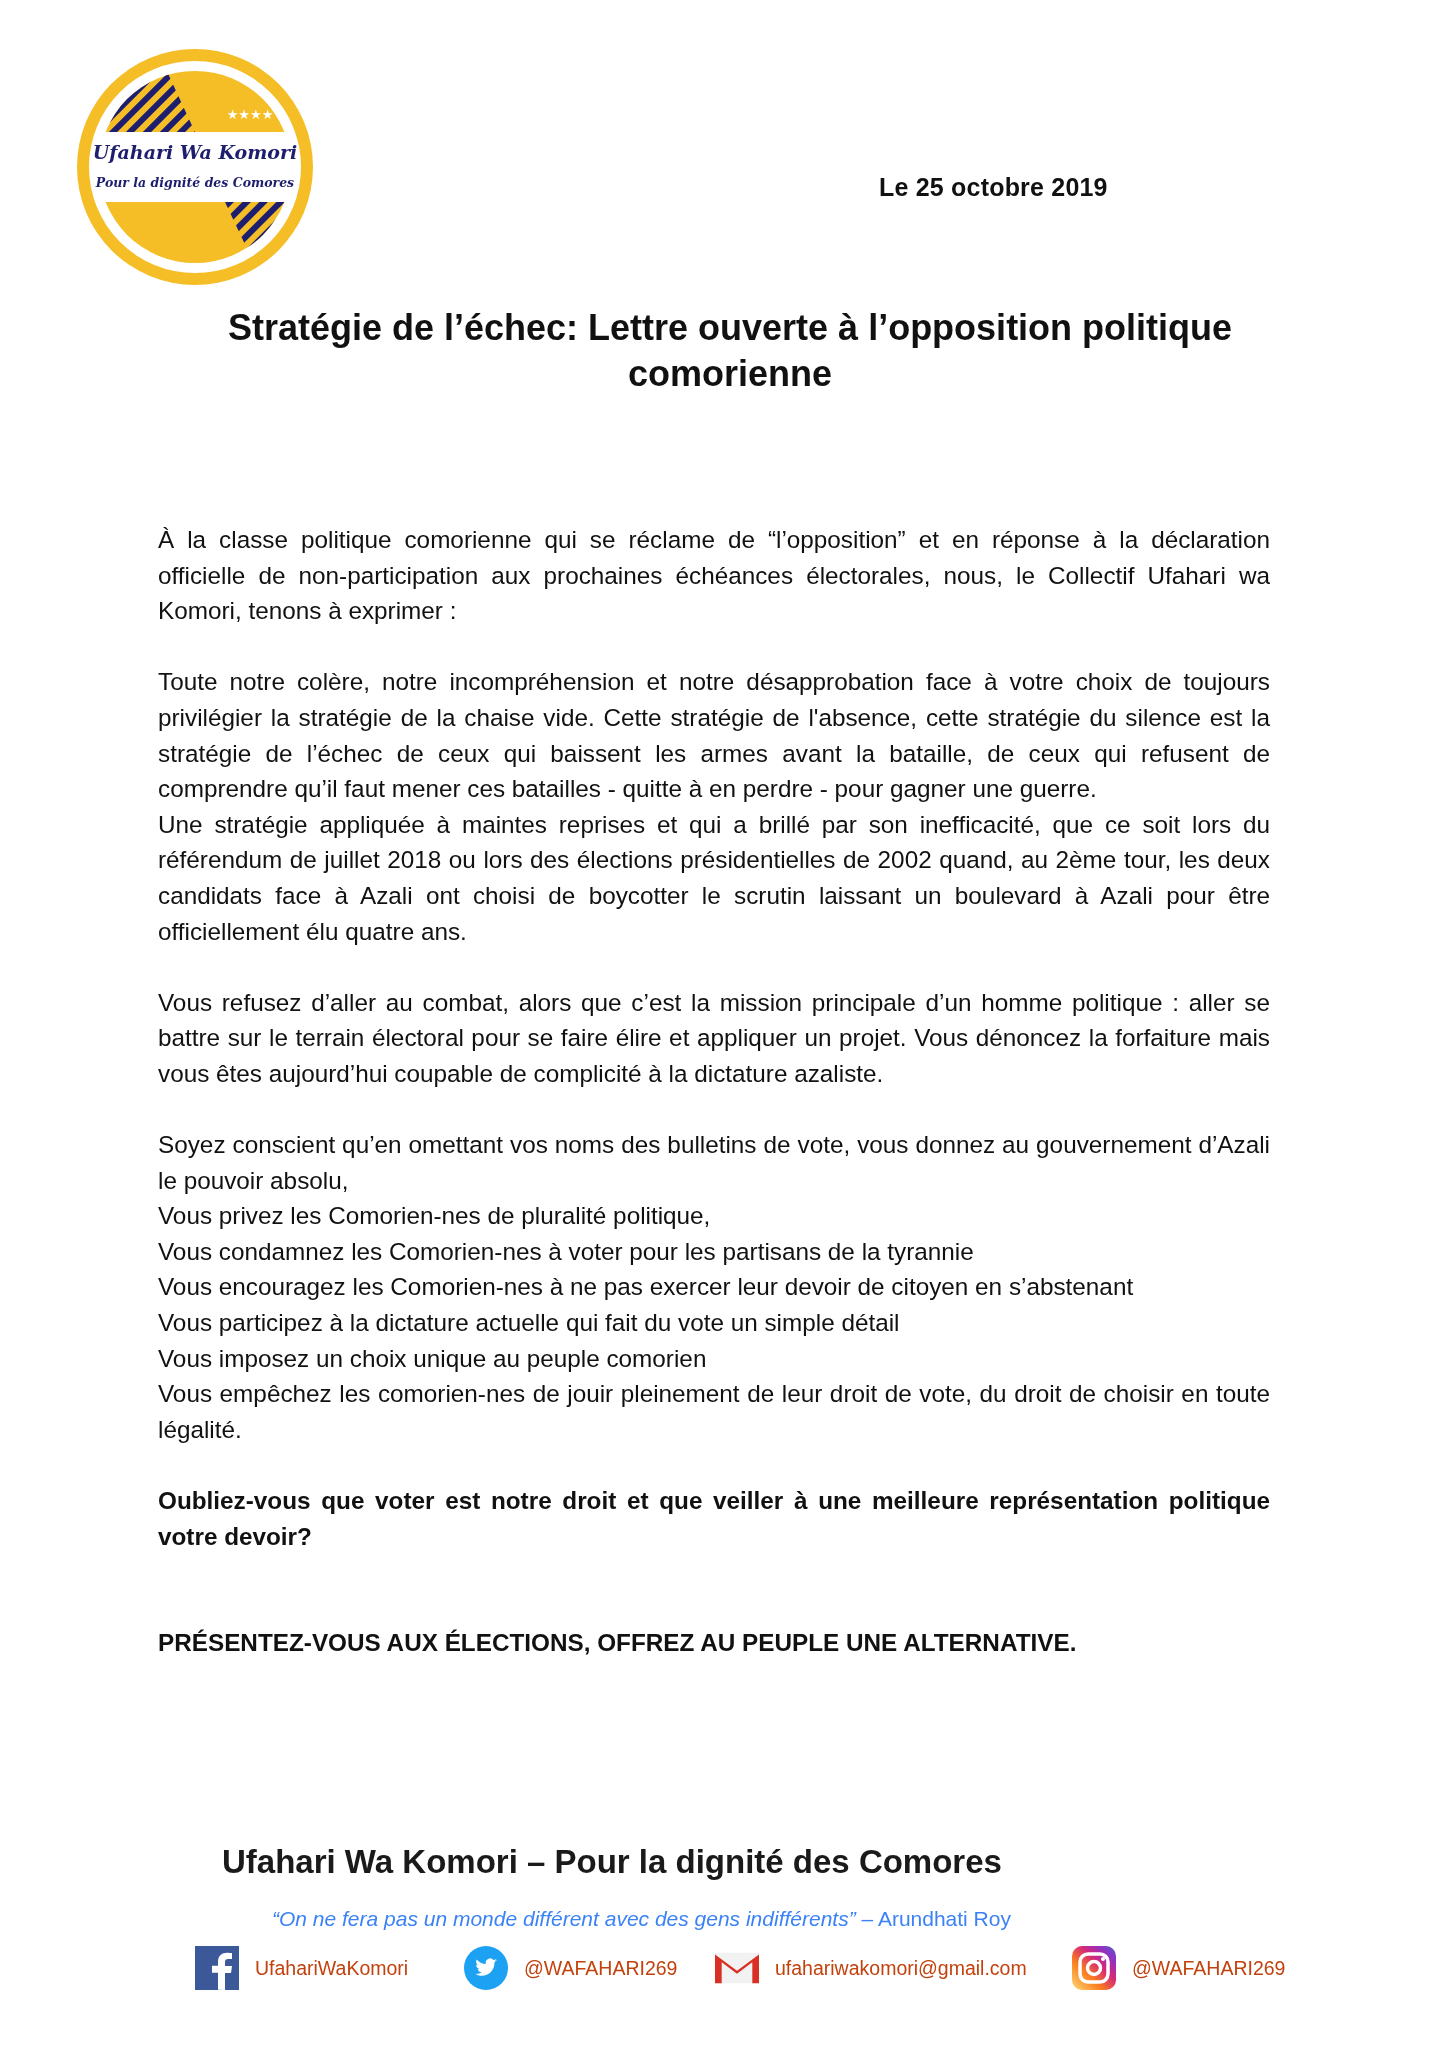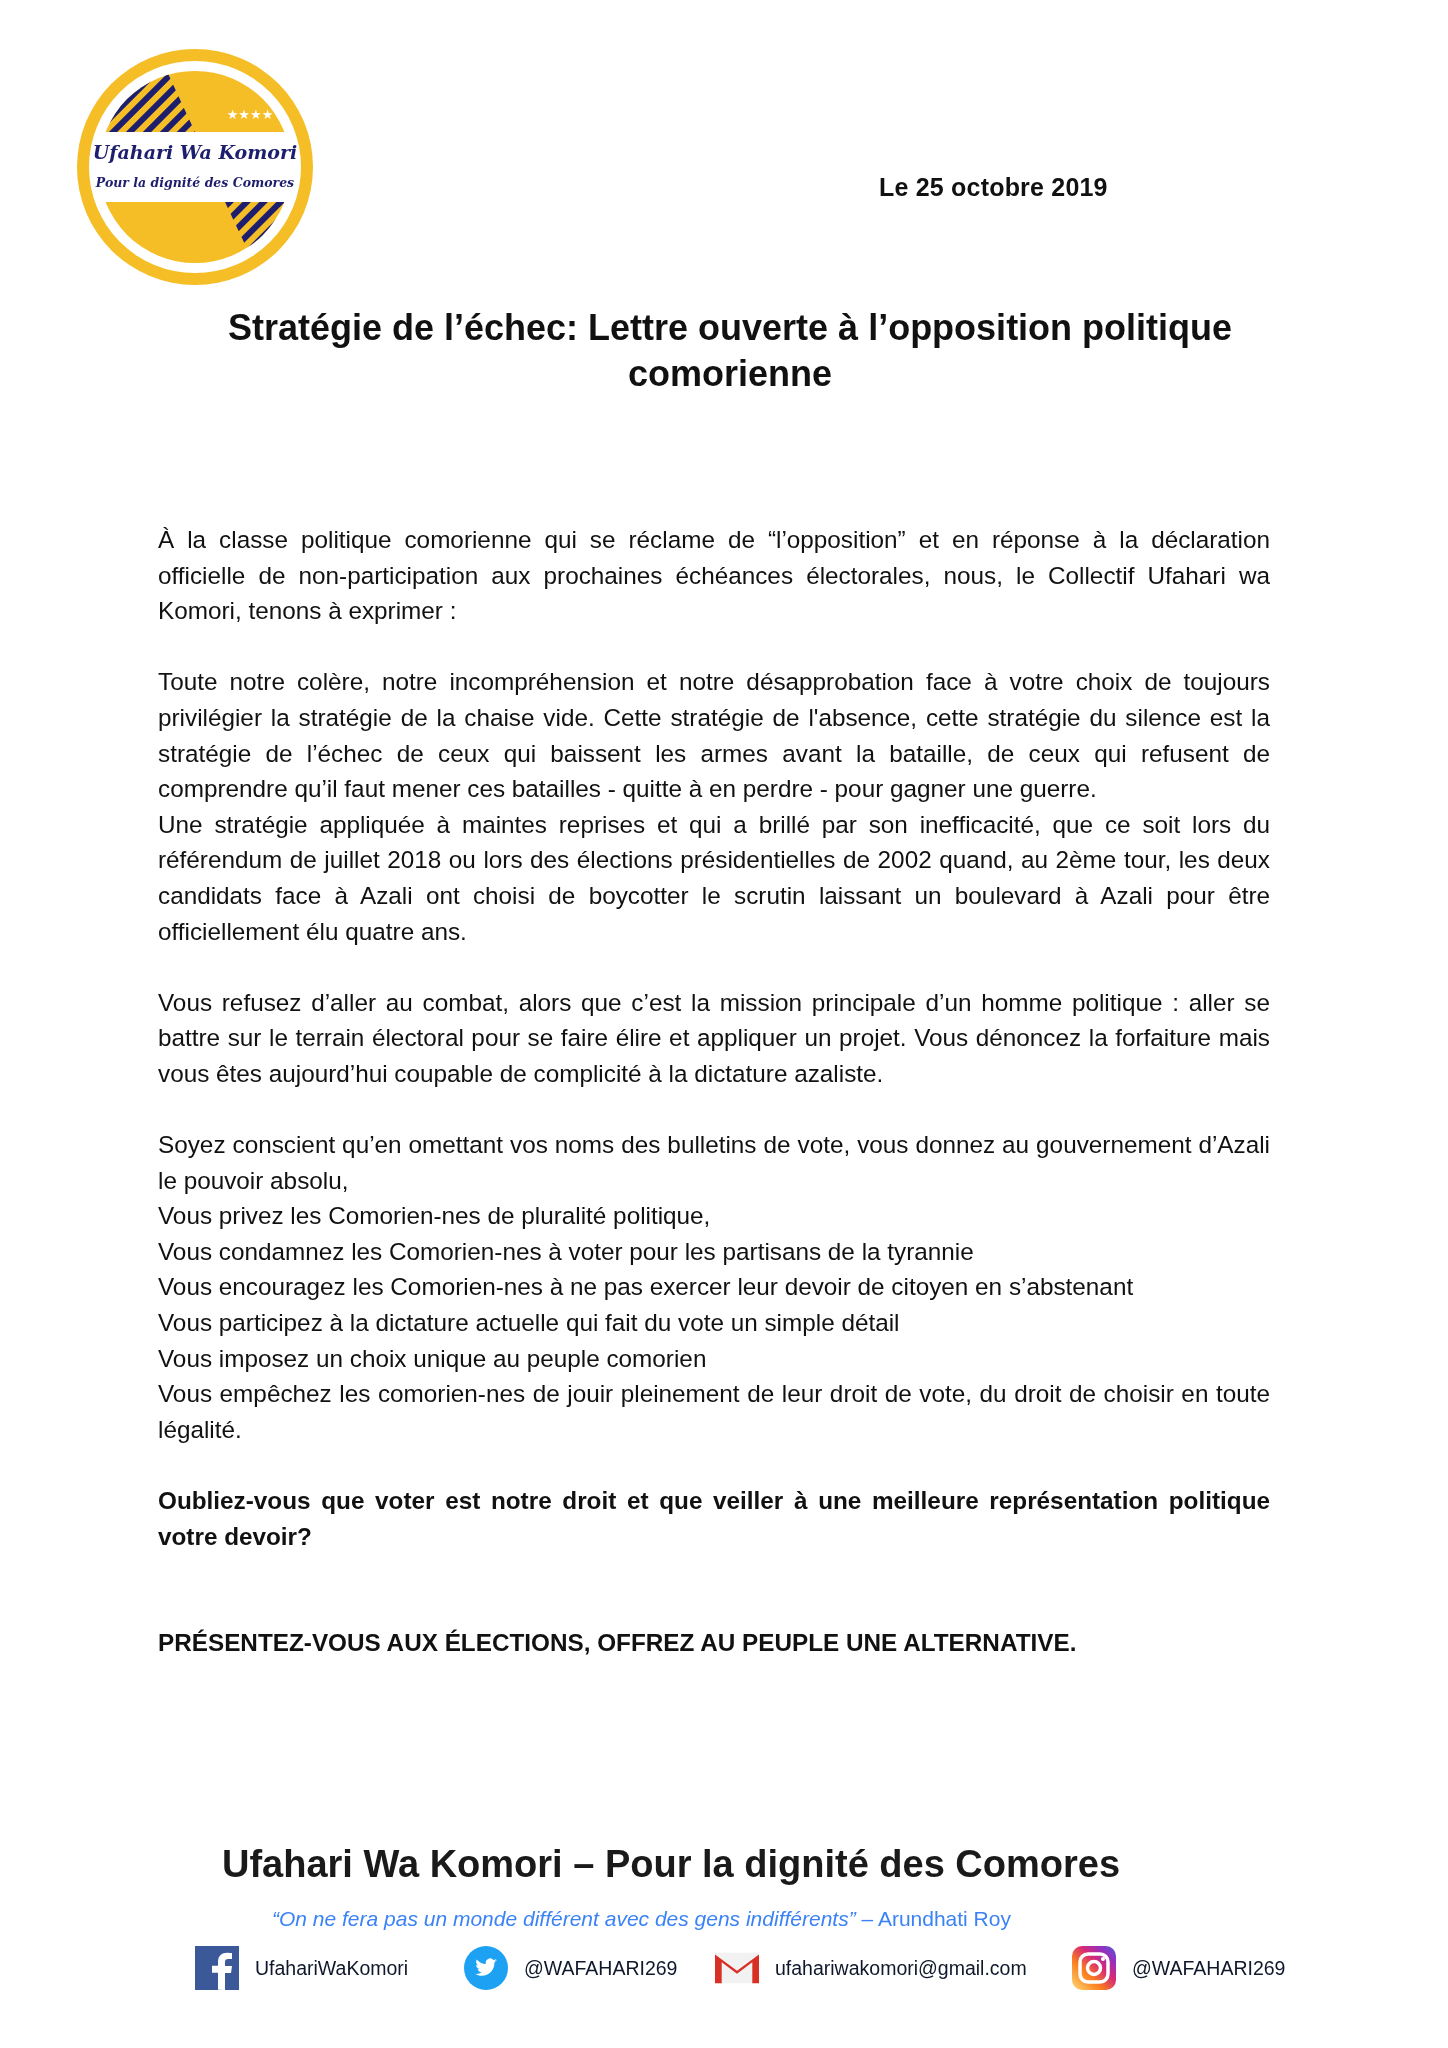--- a/index.html
+++ b/index.html
@@ -7,24 +7,24 @@
          font-family:"Liberation Sans", sans-serif; color:#111111; }
   .abs { position:absolute; }
   .logo { left:75px; top:47px; width:240px; height:240px; }
   .date { left:879px; top:173px; font-size:25px; font-weight:bold; white-space:nowrap; letter-spacing:0.2px; }
   .title { left:160px; width:1140px; top:305px; text-align:center; font-size:36px; font-weight:bold; line-height:46px; }
   .body-wrap { left:158px; width:1112px; top:515px; font-size:24.3px; line-height:35.6px;margin-top:7px; }
   .body-wrap p { margin:0; text-align:justify; }
   .gap { height:35.6px; }
   .bold { font-weight:bold; }
   .last-line-left { text-align:left !important; }
-  .footer-title { left:222px; top:1843px; font-size:38px; font-weight:bold; white-space:nowrap; color:#1a1a1a; }
+  .footer-title { left:222px; top:1843px; font-size:33px; font-weight:bold; white-space:nowrap; color:#1a1a1a; }
   .quote { left:272px; top:1907px; font-size:21px; color:#3b82f6; white-space:nowrap; }
   .quote .q { font-style:italic; }
-  .social { top:1945px; height:46px; display:flex; align-items:center; font-size:19.5px; color:#0f172a; white-space:nowrap; }
+  .social { top:1945px; height:46px; display:flex; align-items:center; font-size:19.5px; color:#c2410c; white-space:nowrap; }
   .social .ic { width:44px; height:44px; margin-right:16px; display:flex; align-items:center; justify-content:center; }
   .s1 { left:195px; } .s2 { left:464px; } .s3 { left:715px; } .s4 { left:1072px; }
 </style>
 </head>
 <body>
 
 <div class="abs logo">
   <svg width="240" height="240" viewBox="0 0 240 240">
     <defs>
       <clipPath id="inner">

